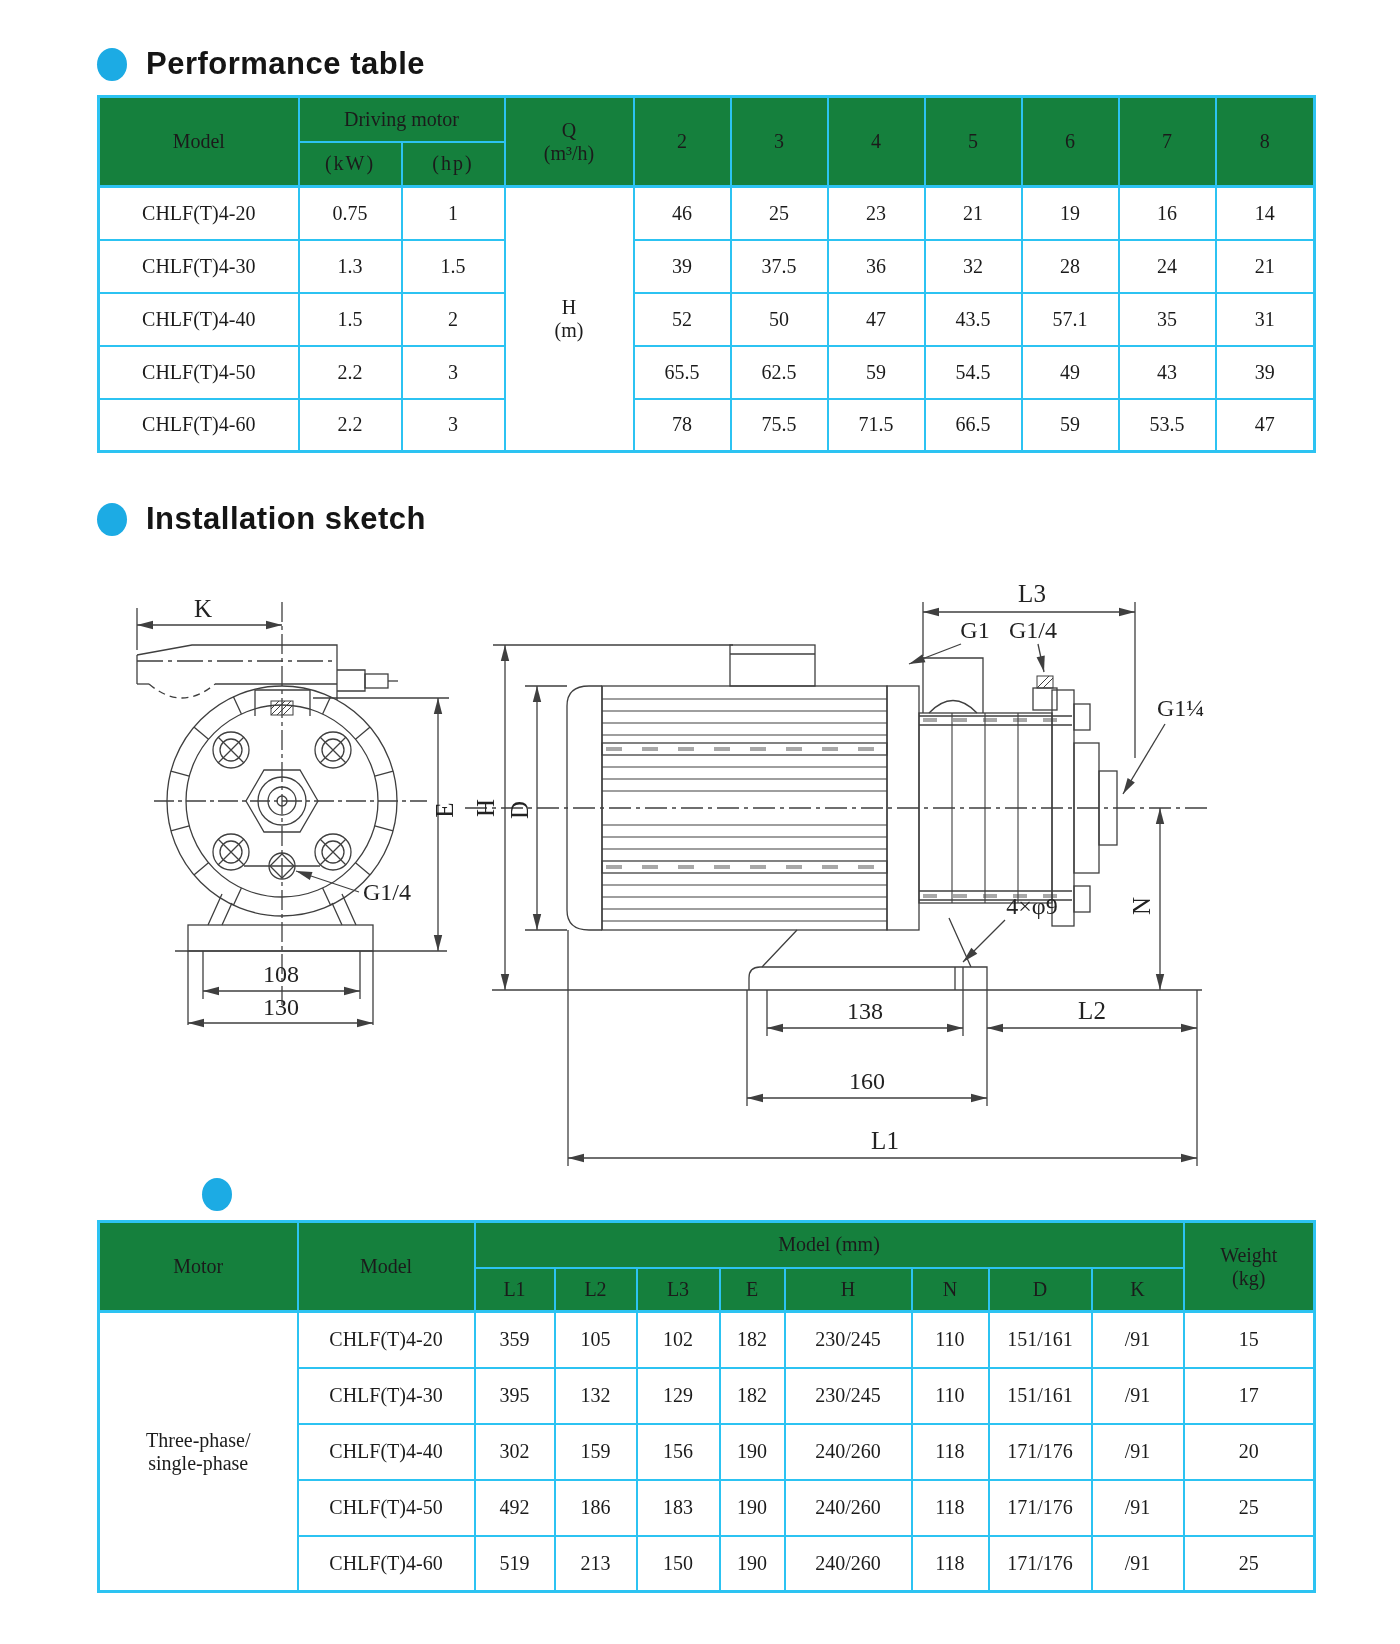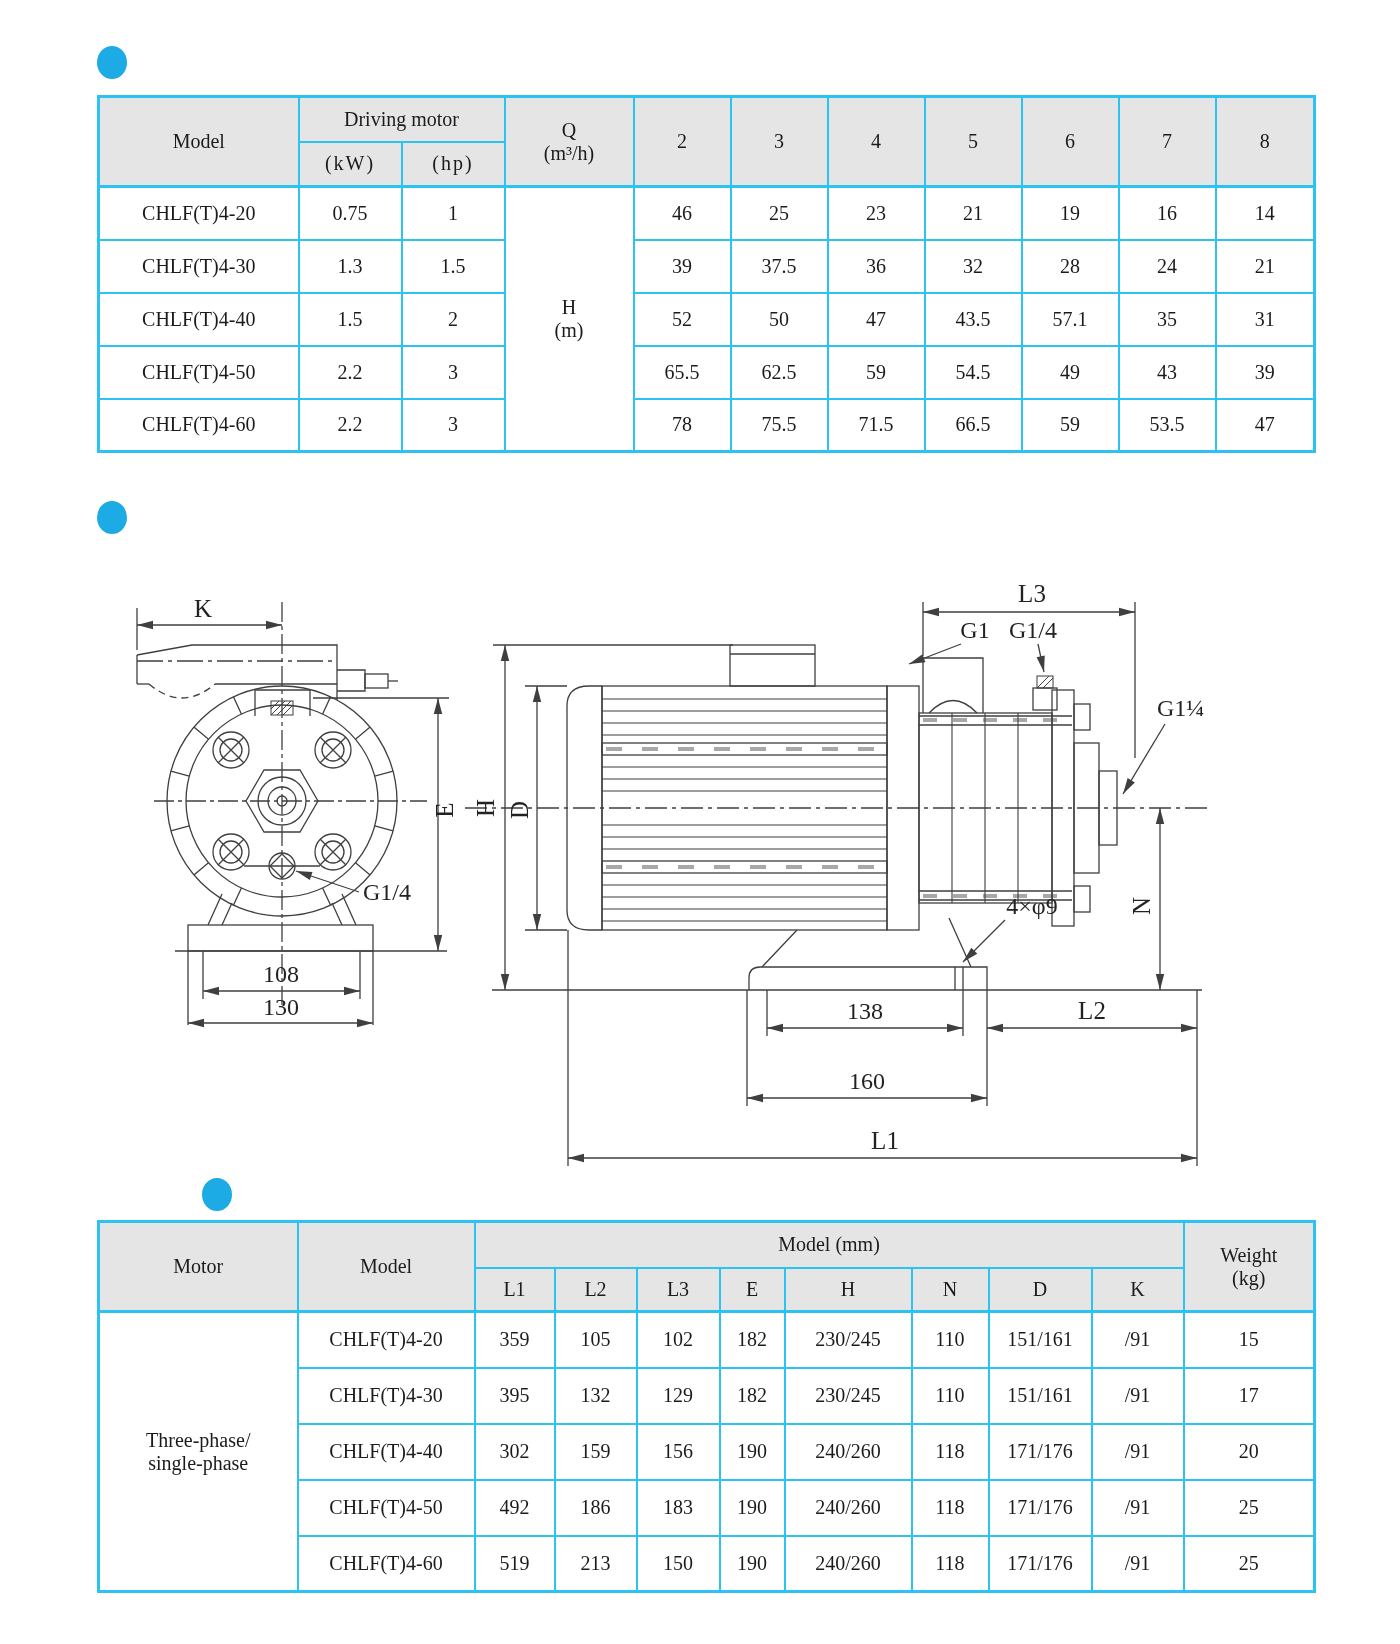--- a/index.html
+++ b/index.html
@@ -27,31 +27,32 @@
     background:#ffffff;
     border:3px solid #2cc3f2;
   }
   table.tbl td{
     border:2px solid #2cc3f2;
     text-align:center;vertical-align:middle;
     font-size:20px;color:#1b1b1b;
     padding:0;line-height:1.25;
     overflow:hidden;
   }
-  table.tbl td.hd{background:#e5e5e5;}
+  table.tbl td.hd{background:#15803d;}
   table.tbl td.hb{border-bottom-width:3px;}
   .unit-2l div{line-height:1.15;}
   .sk{position:absolute;left:97px;top:558px;}
   .sk text{font-family:"Liberation Serif", serif;fill:#222;stroke:none;}
 </style>
 </head>
 <body>
 
 <div class="heading" style="top:46px;">
   <span class="bullet"></span>
+  <span>Performance table</span>
 </div>
 
 <table class="tbl" style="left:97px;top:95px;width:1216px;">
   <colgroup>
     <col style="width:200px">
       <col style="width:103px">
       <col style="width:103px">
       <col style="width:129px">
     <col style="width:97px">
       <col style="width:97px">
@@ -143,20 +144,21 @@
     <td>66.5</td>
     <td>59</td>
     <td>53.5</td>
     <td>47</td>
   </tr>
 </tbody>
   </table>
 
 <div class="heading" style="top:501px;">
   <span class="bullet"></span>
+  <span>Installation sketch</span>
 </div>
 
 <svg class="sk" width="1216" height="612" viewBox="0 0 1216 612">
   <defs>
     <marker id="arw" markerUnits="userSpaceOnUse" markerWidth="18" markerHeight="12" refX="17" refY="6" orient="auto-start-reverse">
       <path d="M17,6 L1,1.8 L1,10.2 Z" fill="#3f3f3f" stroke="none"></path>
     </marker>
   </defs>
 
   <g stroke="#3f3f3f" stroke-width="1.3" fill="none">

